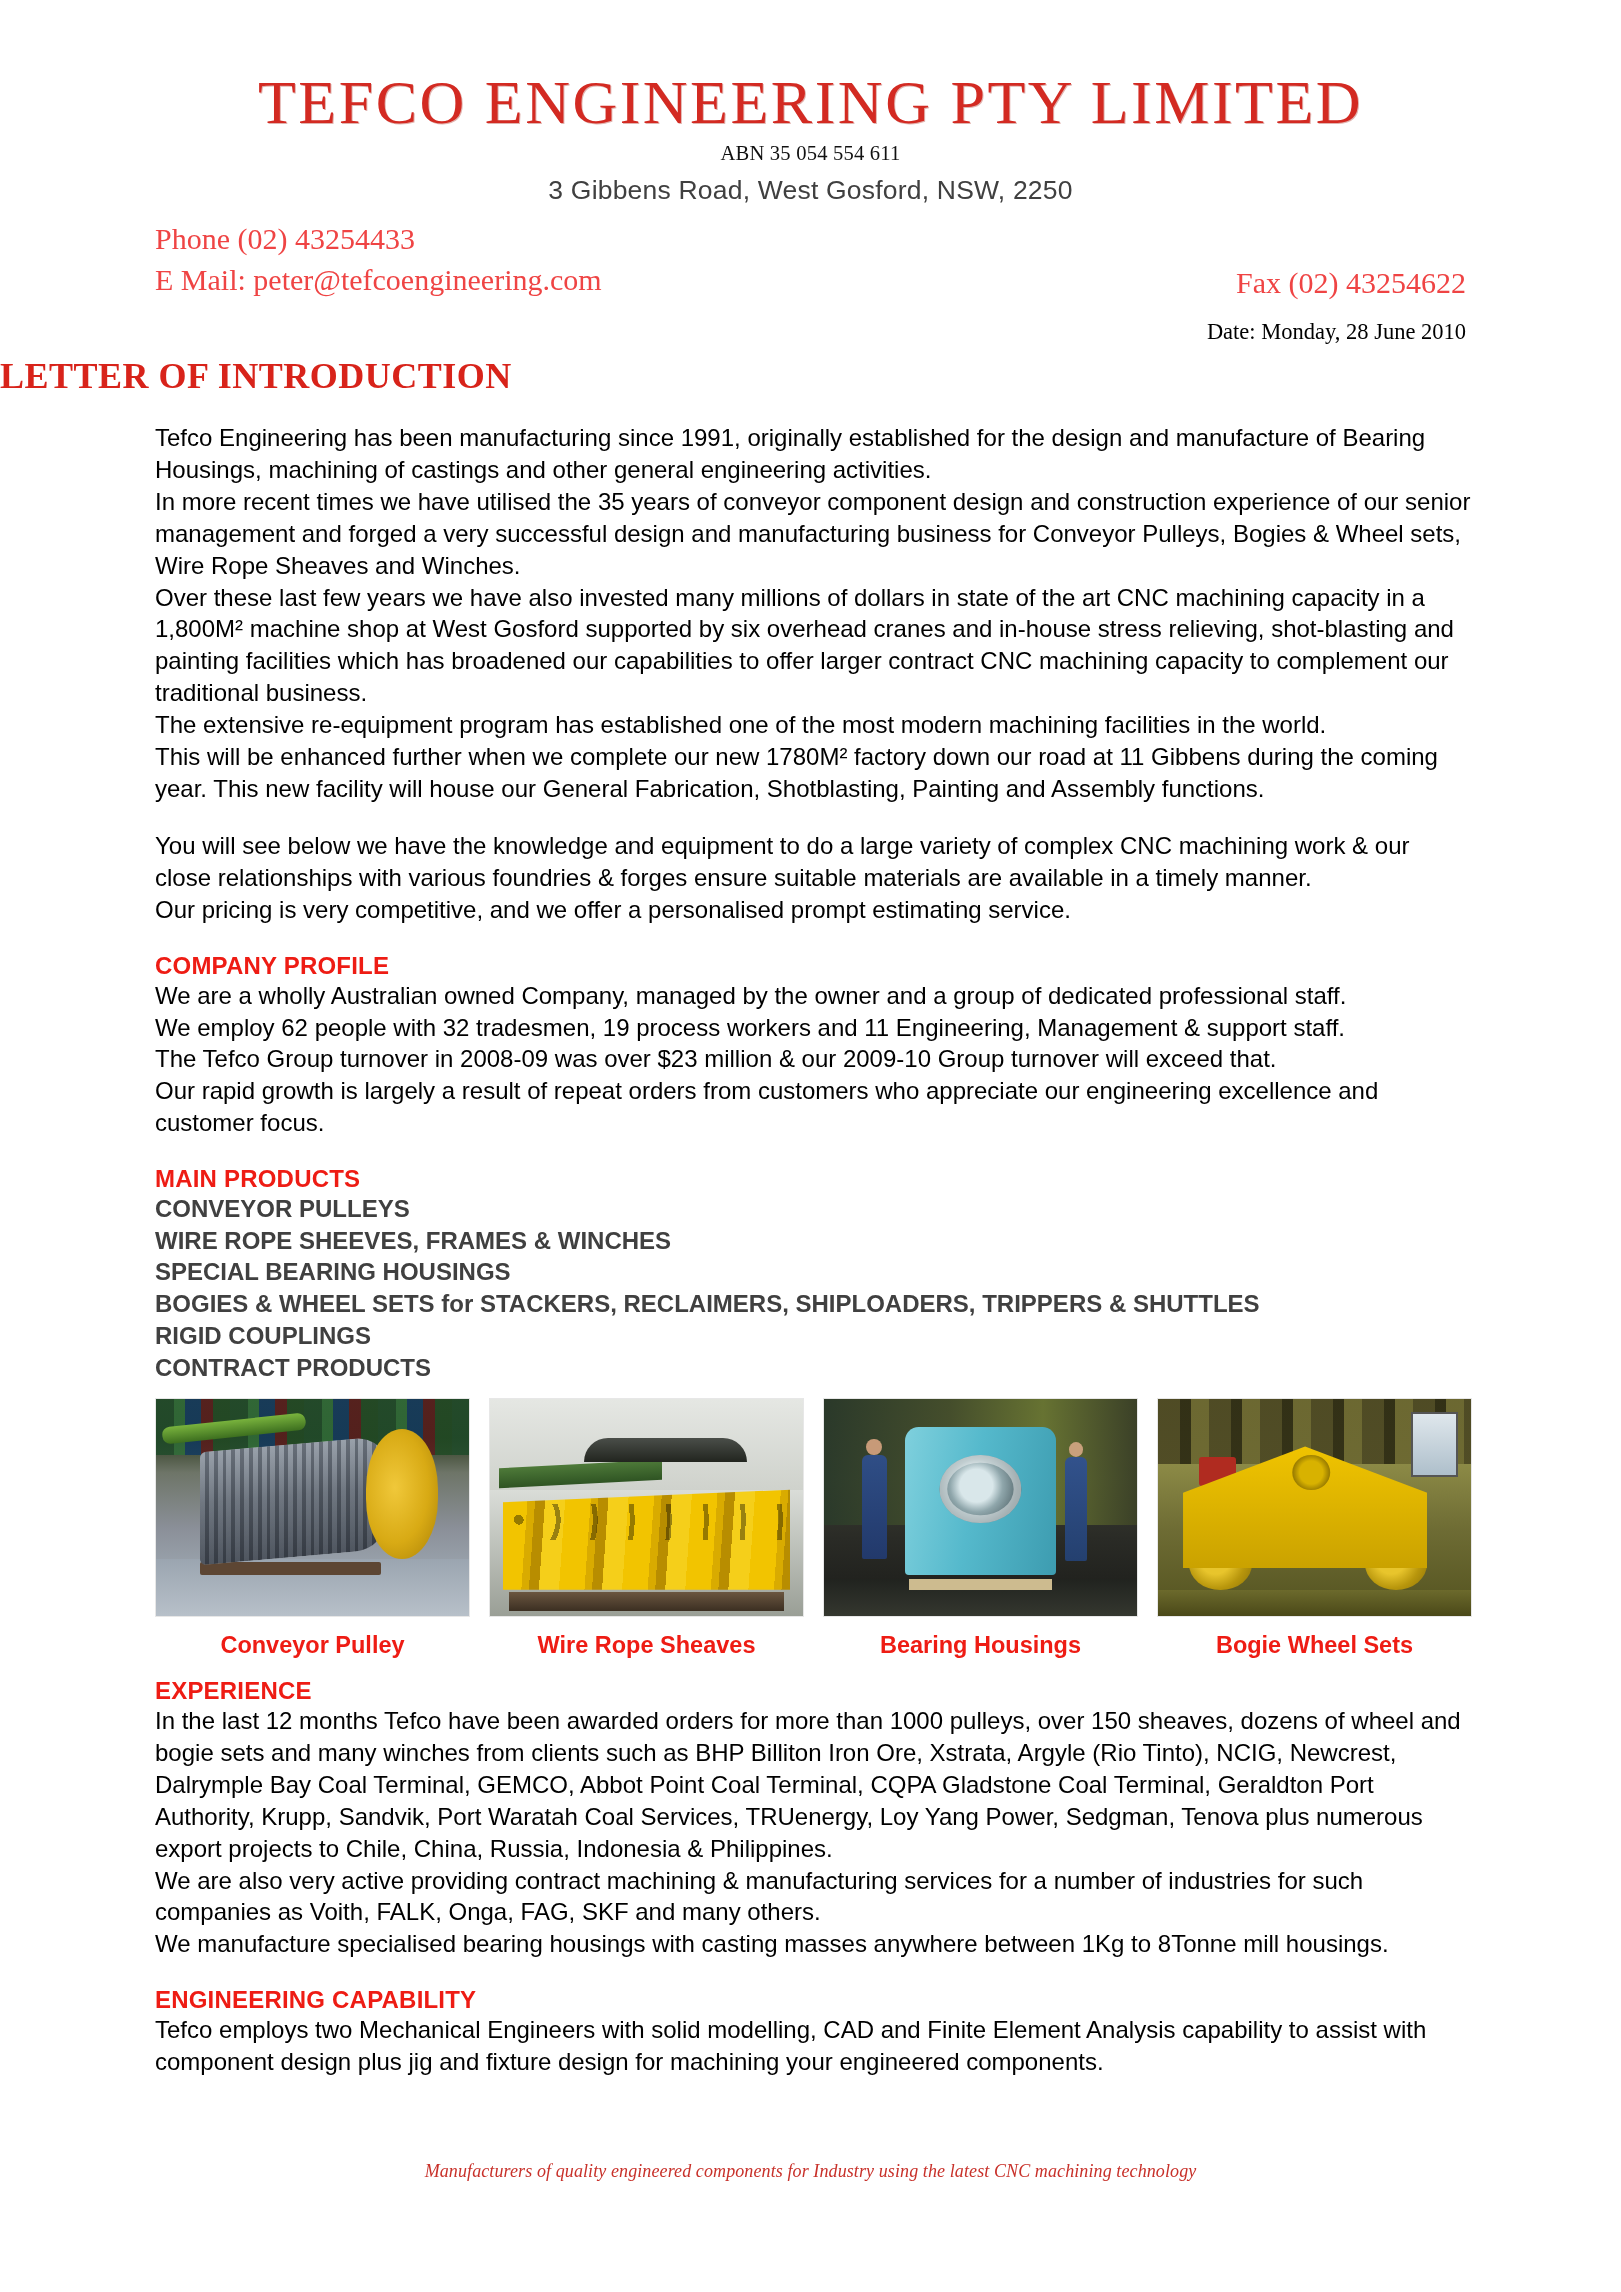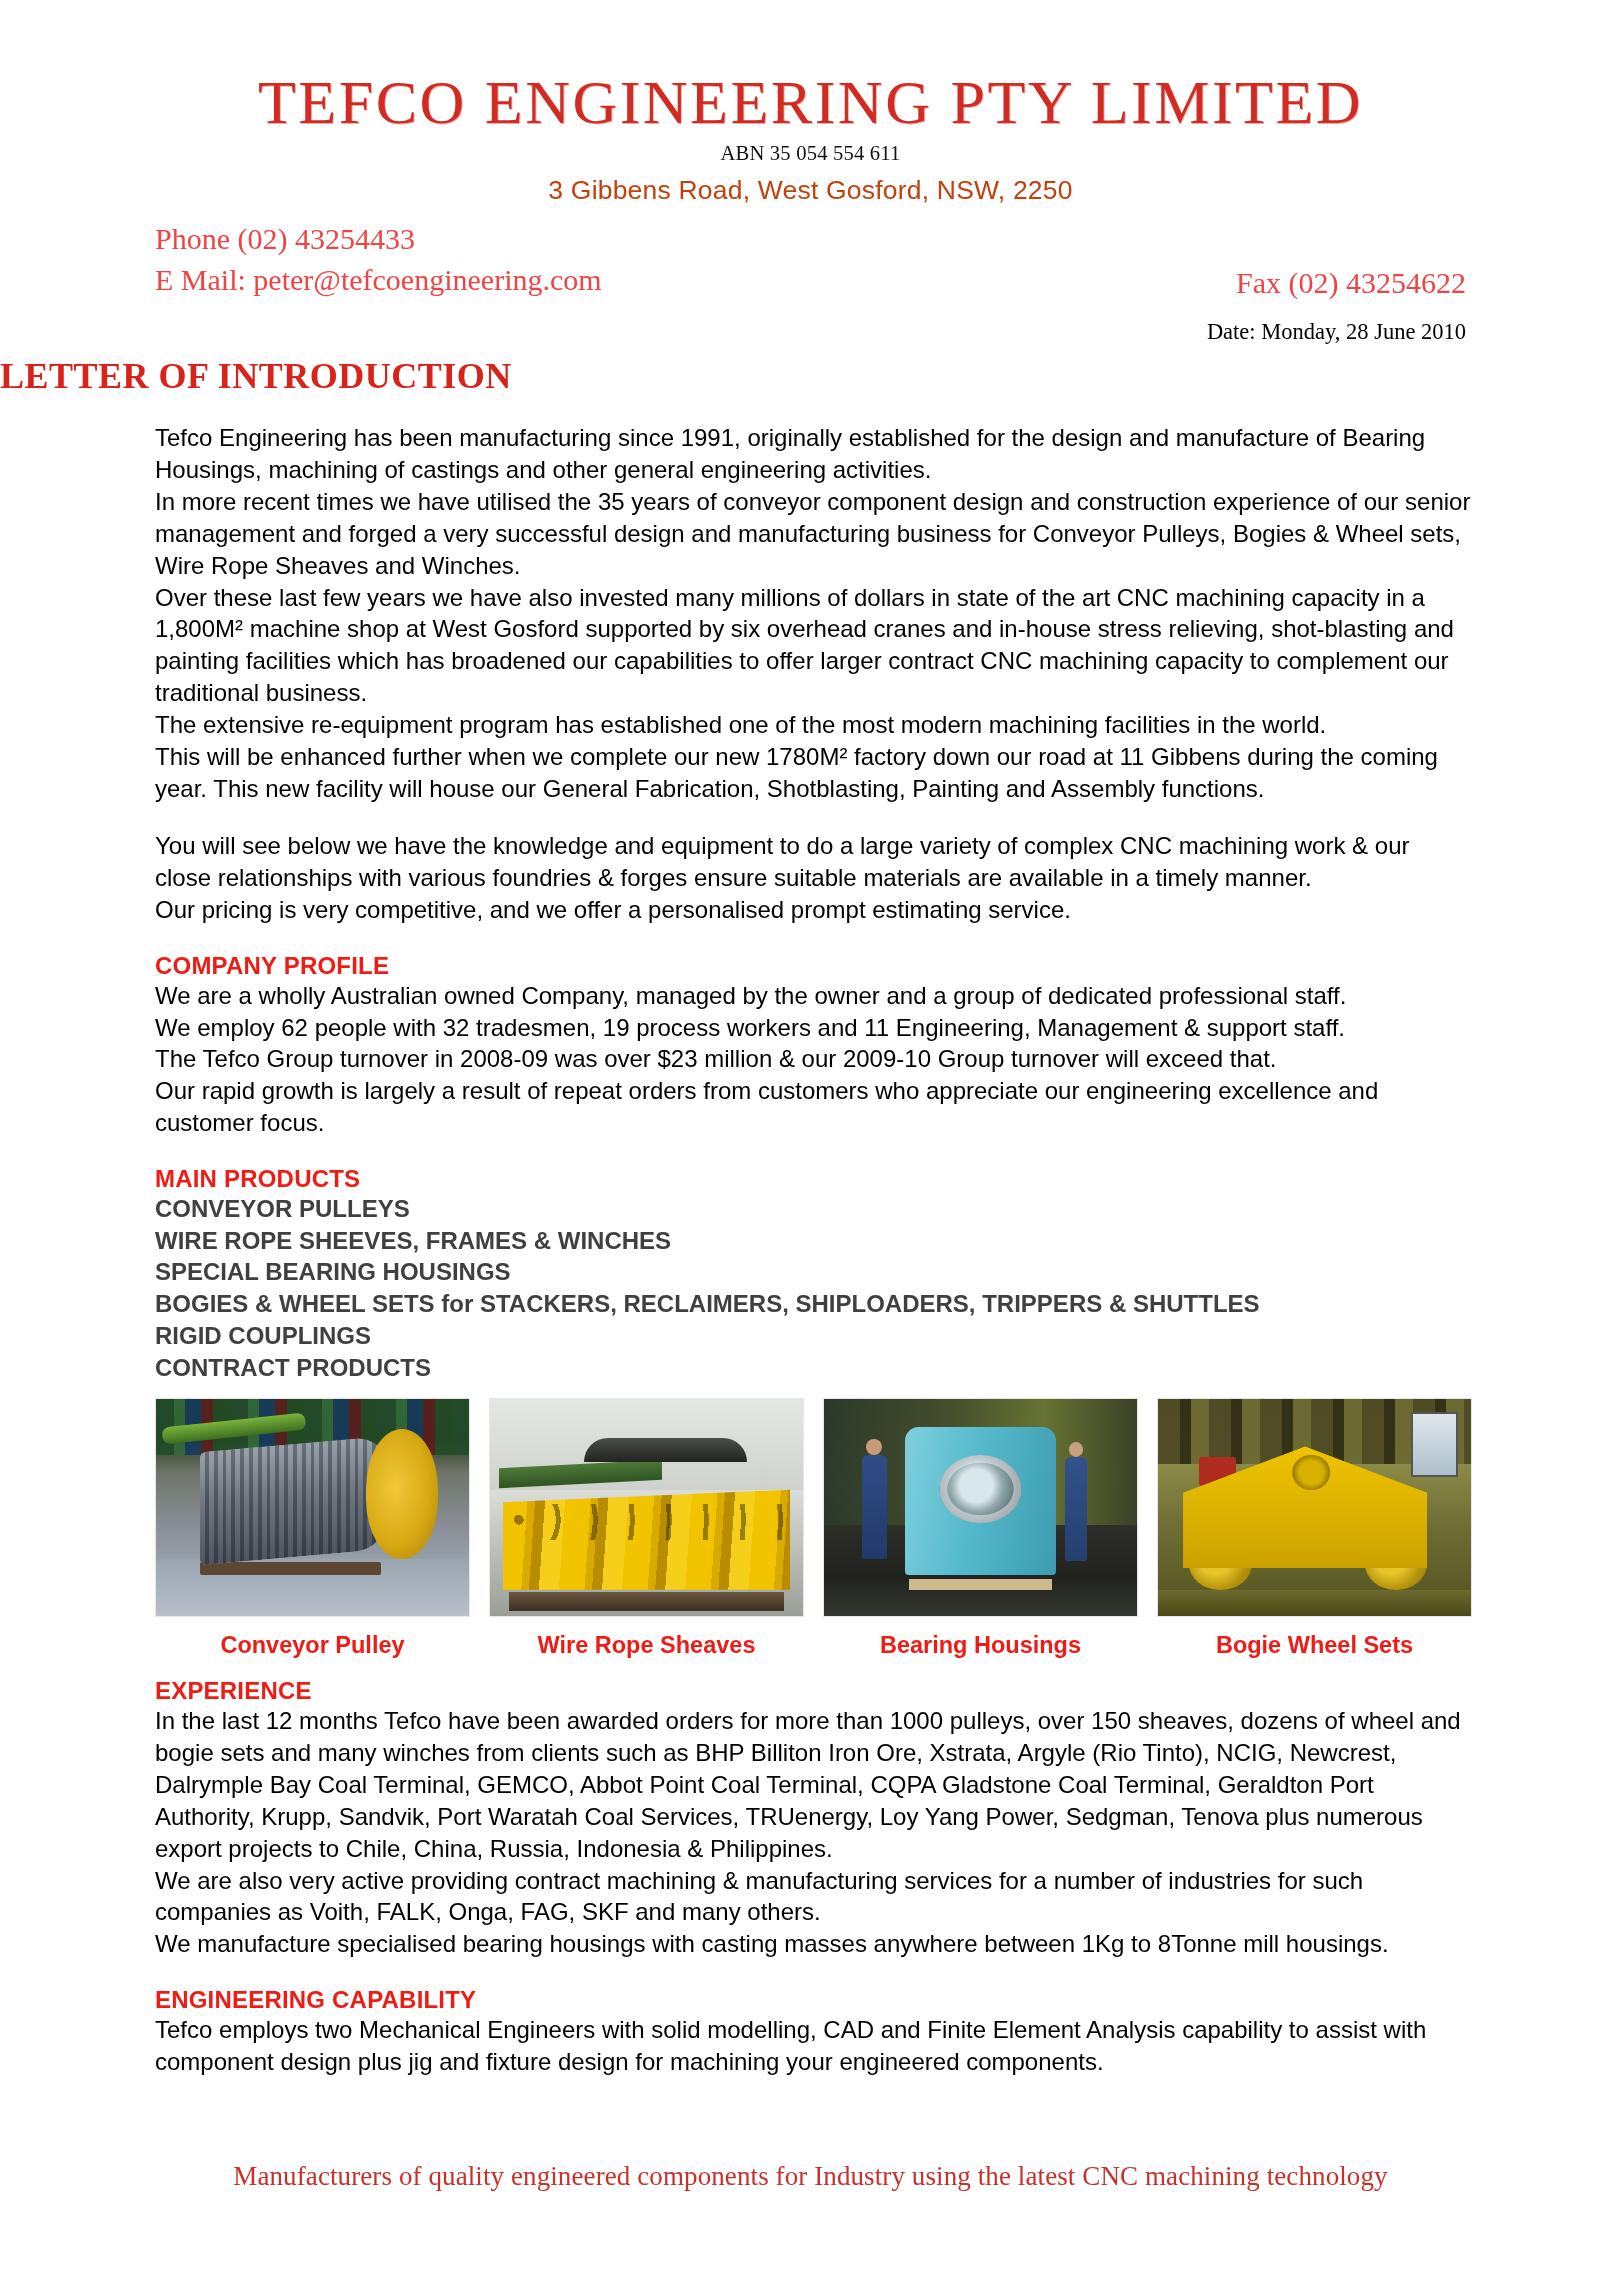--- a/index.html
+++ b/index.html
@@ -41,21 +41,21 @@
   .abn {
     font-family: "Liberation Serif", serif;
     font-size: 20.6px;
     color: #111111;
     margin-top: 7.8px;
     letter-spacing: 0.2px;
   }
   .address {
     font-family: "Liberation Sans", sans-serif;
     font-size: 26.5px;
-    color: #c2410c;
+    color: #404040;
     margin-top: 9.8px;
     letter-spacing: 0.2px;
     text-align: center;
   }
 
   .contact-row {
     margin-top: 11.8px;
     padding: 0 155px 0 155px;
     display: flex;
     justify-content: space-between;
@@ -263,21 +263,22 @@
 
   
   .footer {
     position: absolute;
     left: 0; right: 0;
     top: 2161px;
     text-align: center;
   }
   .footer-text {
     font-family: "Liberation Serif", serif;
-    font-size: 27px;
+    font-style: italic;
+    font-size: 18px;
     color: #c8312a;
     letter-spacing: 0.1px;
     white-space: nowrap;
   }
 </style>
 </head>
 <body>
 
 <div class="page">
 

